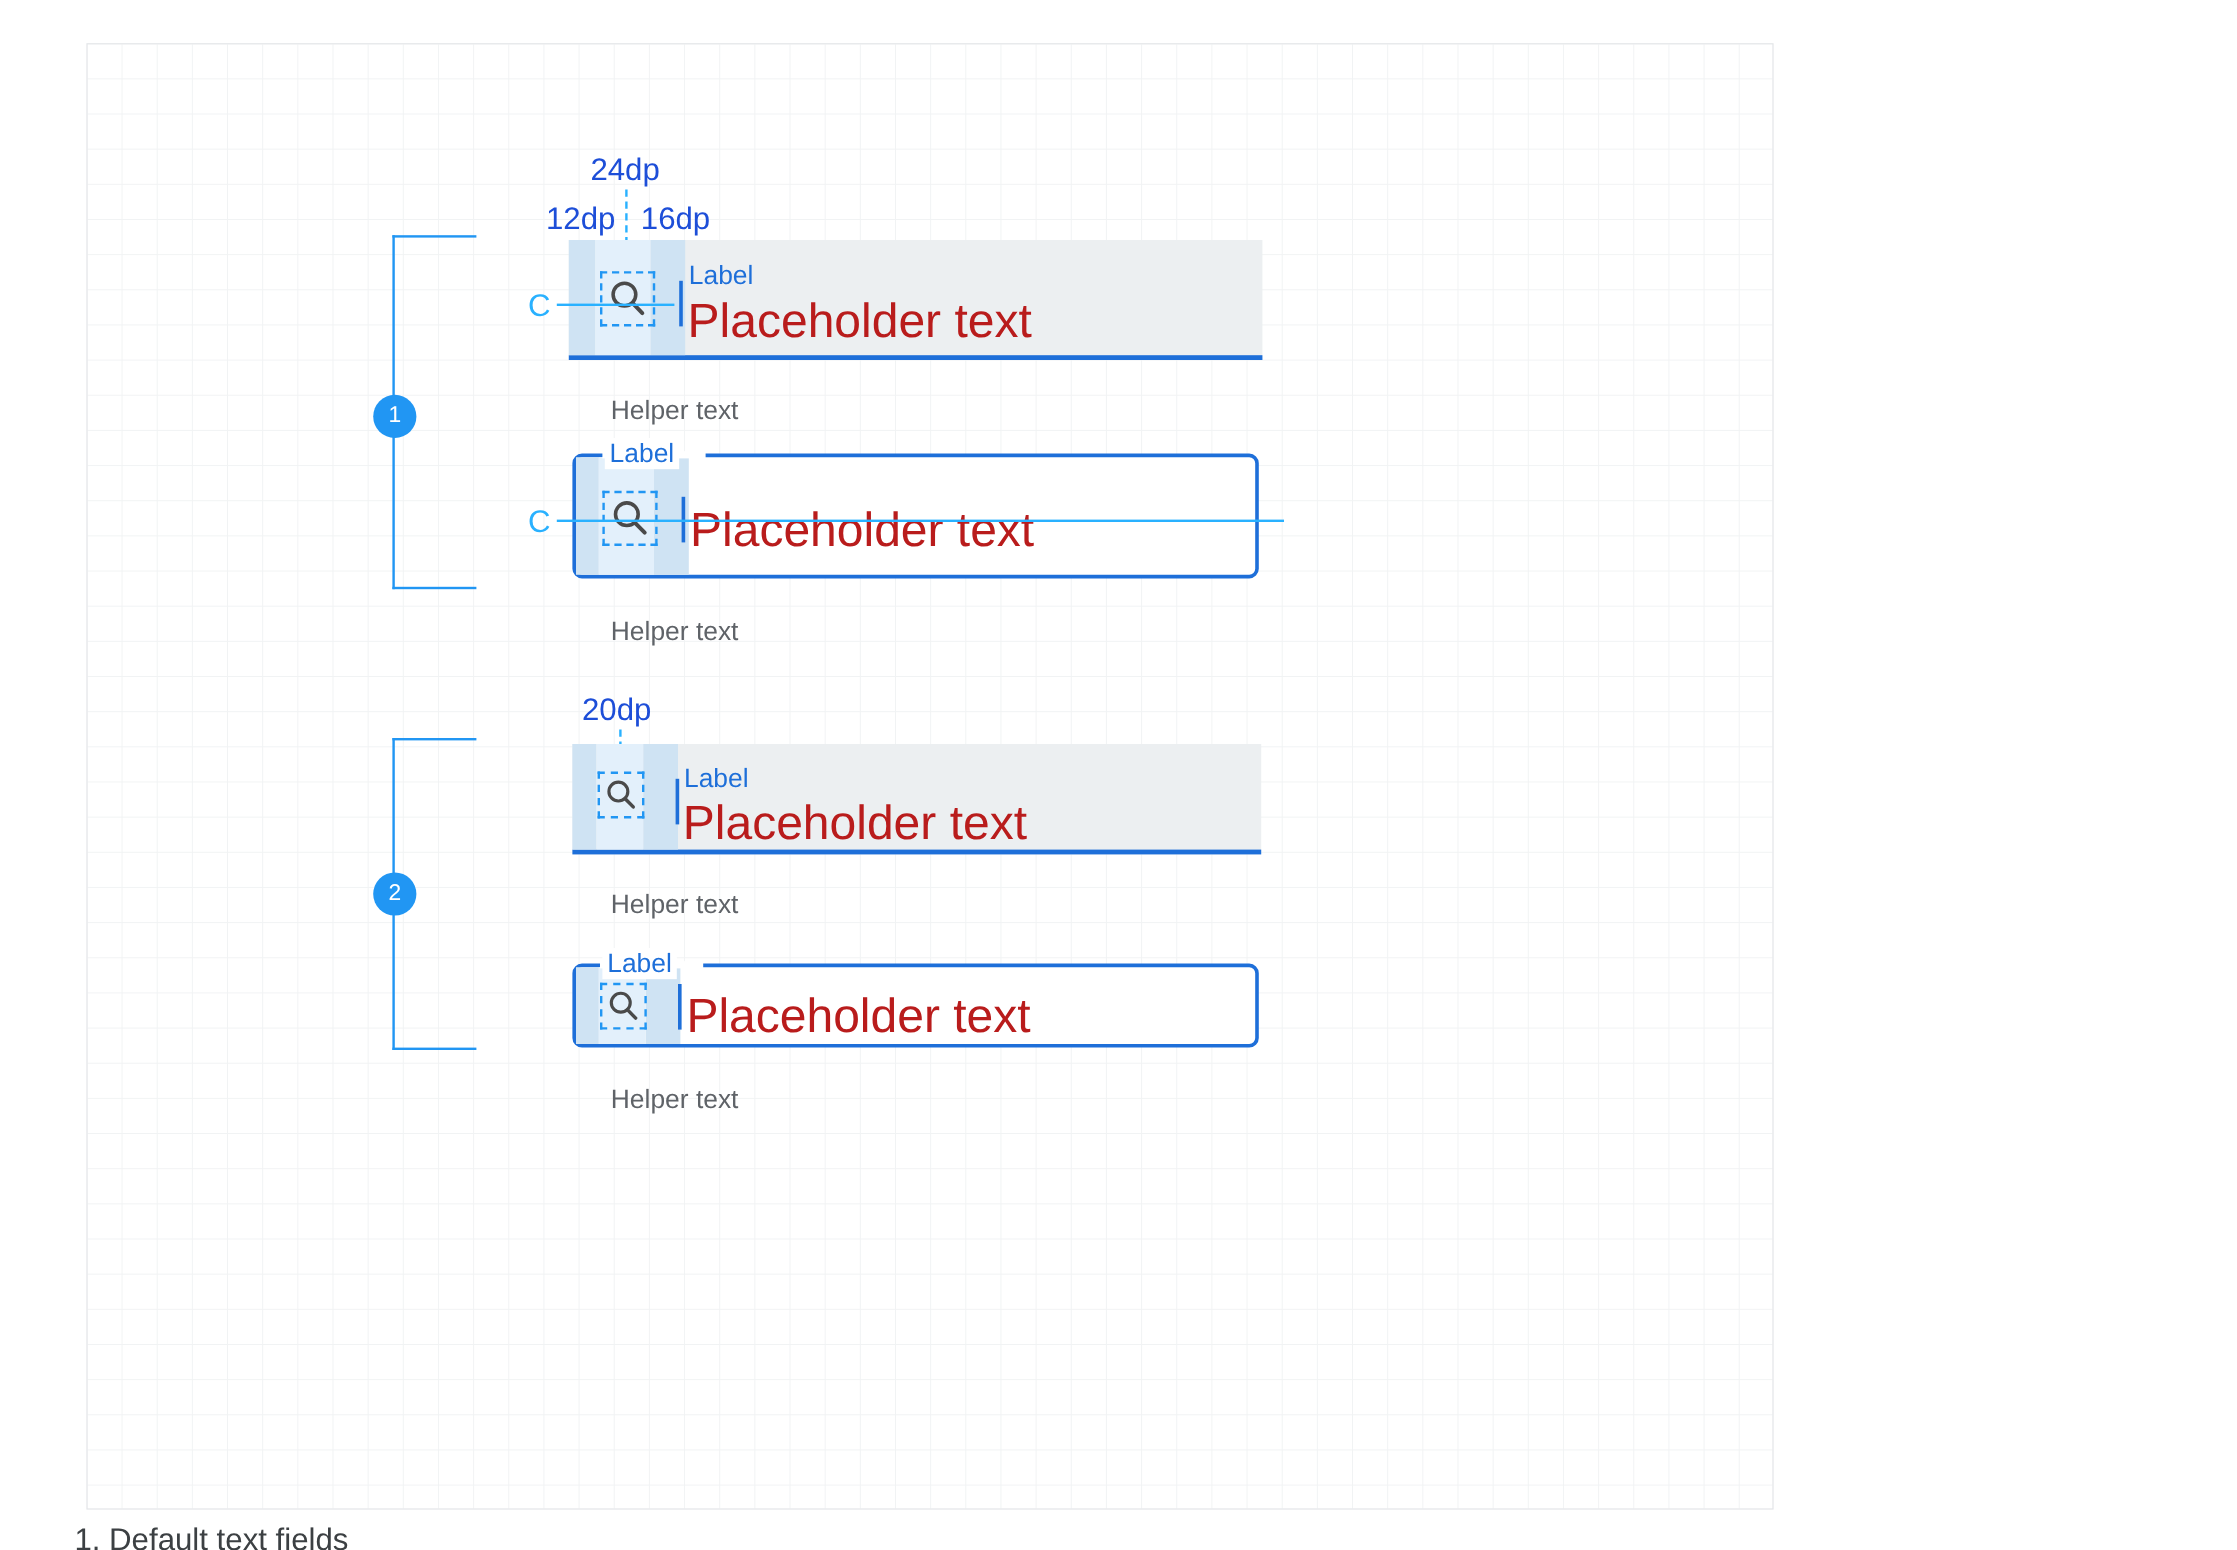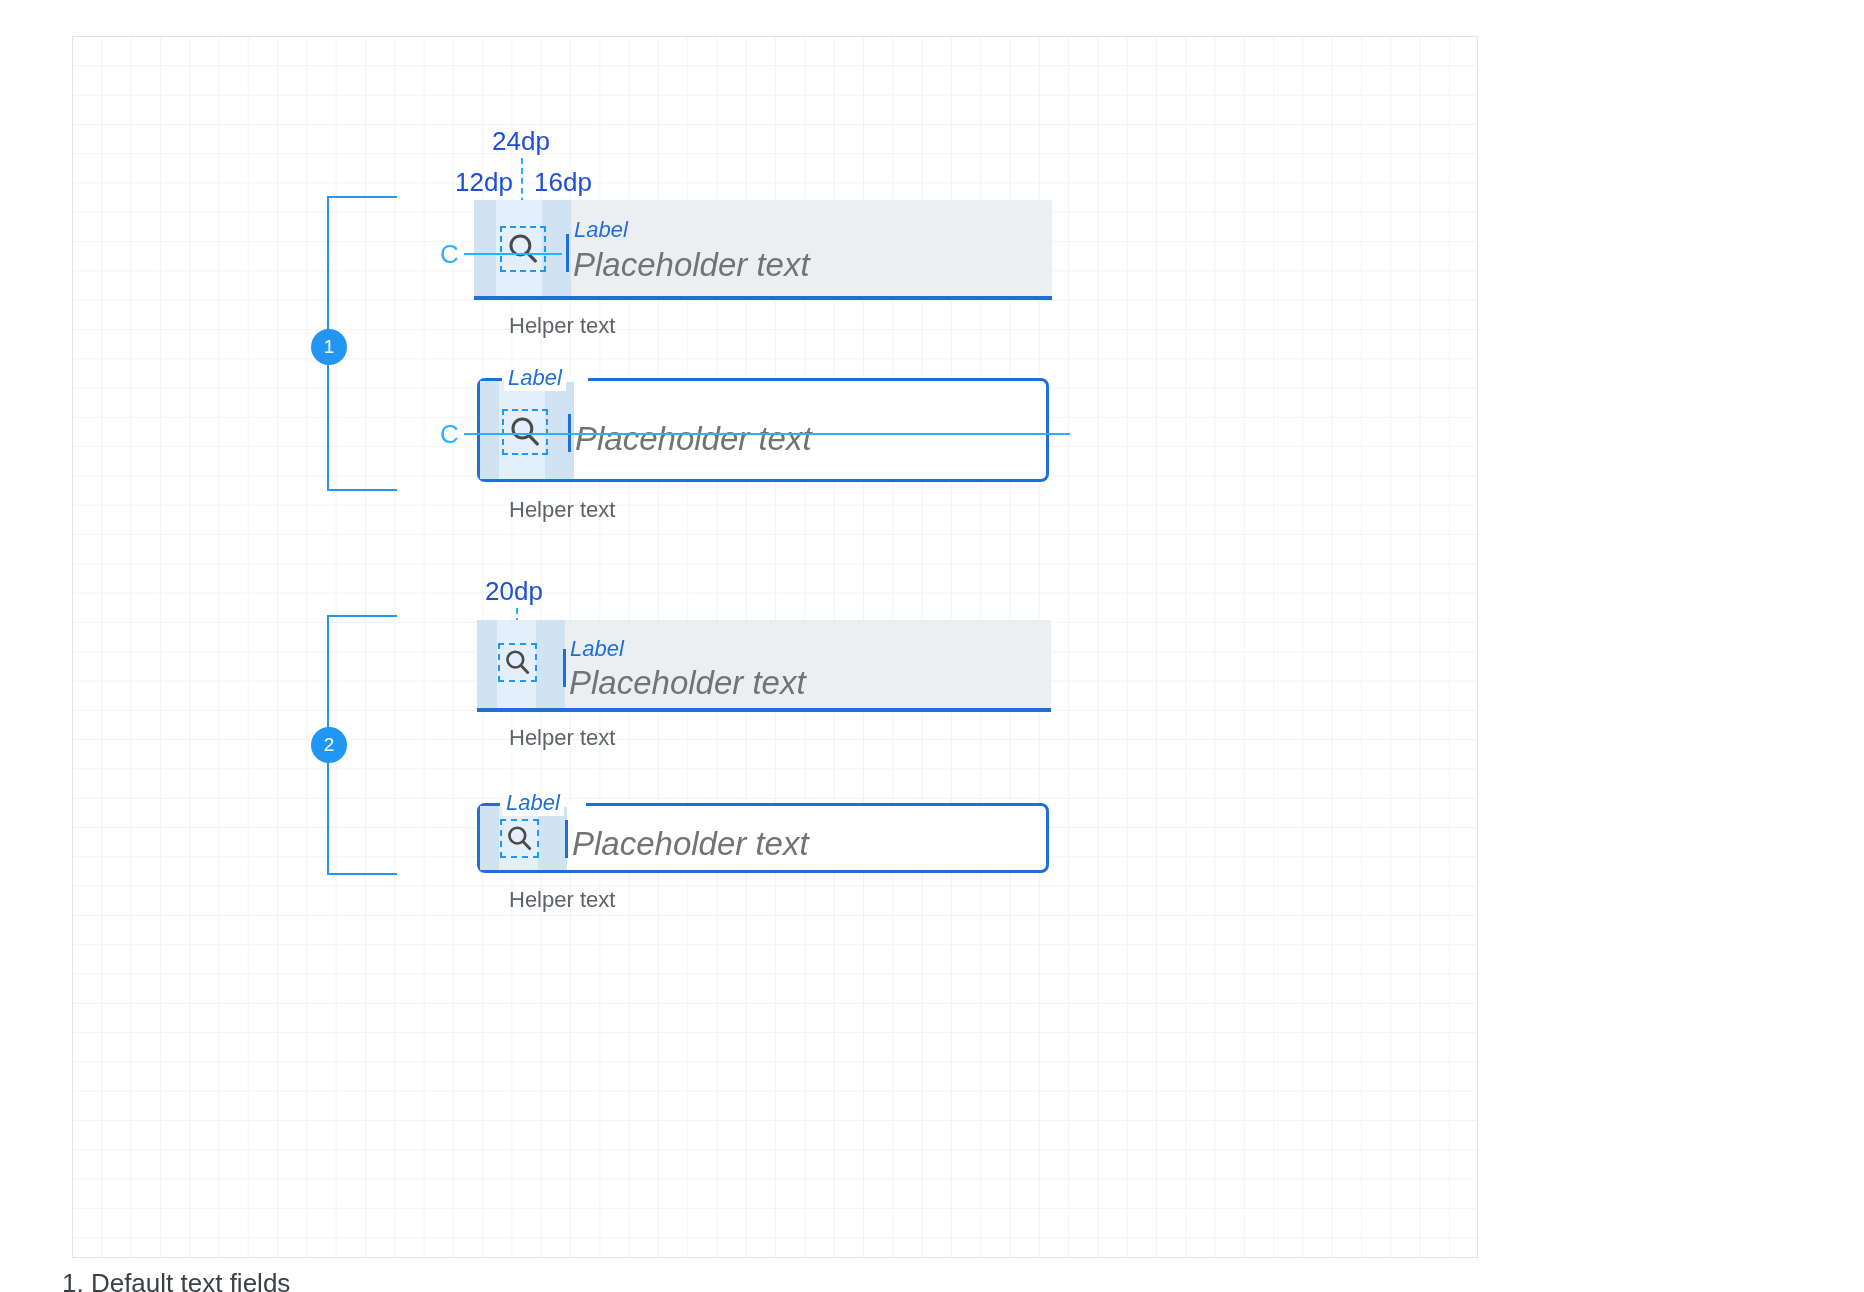--- a/index.html
+++ b/index.html
@@ -52,21 +52,20 @@
     font-size: 19px;
     line-height: 36px;
     text-align: center;
     font-family: "Liberation Sans", sans-serif;
   }
 
   
   .tf {
     position: absolute;
     box-sizing: border-box;
-    font-style: italic;
   }
   .tf-filled {
     background: #eceff1;
     border-bottom: 4px solid #1e6fd9;
   }
   .tf-outlined {
     background: #ffffff;
     border: 3px solid #1e6fd9;
     border-radius: 8px;
   }
@@ -88,36 +87,37 @@
   
   .tf-label {
     position: absolute;
     color: #1e6fd9;
     font-size: 22px;
     font-family: "Liberation Sans", sans-serif;
     white-space: nowrap;
   }
   .tf-placeholder {
     position: absolute;
-    color: #737373;
-    font-size: 33px;
+    color: #b91c1c;
+    font-size: 40px;
     font-family: "Liberation Sans", sans-serif;
     white-space: nowrap;
   }
   .caret {
     position: absolute;
     width: 3px;
     background: #1e6fd9;
   }
   .helper {
     position: absolute;
     color: #5f6368;
     font-size: 22px;
     font-family: "Liberation Sans", sans-serif;
     white-space: nowrap;
+    margin-top: 16px;
   }
 
   
   .icon-box {
     position: absolute;
     border: 2px dashed #2196f3;
     box-sizing: border-box;
   }
   .icon-box svg { display: block; }
 

